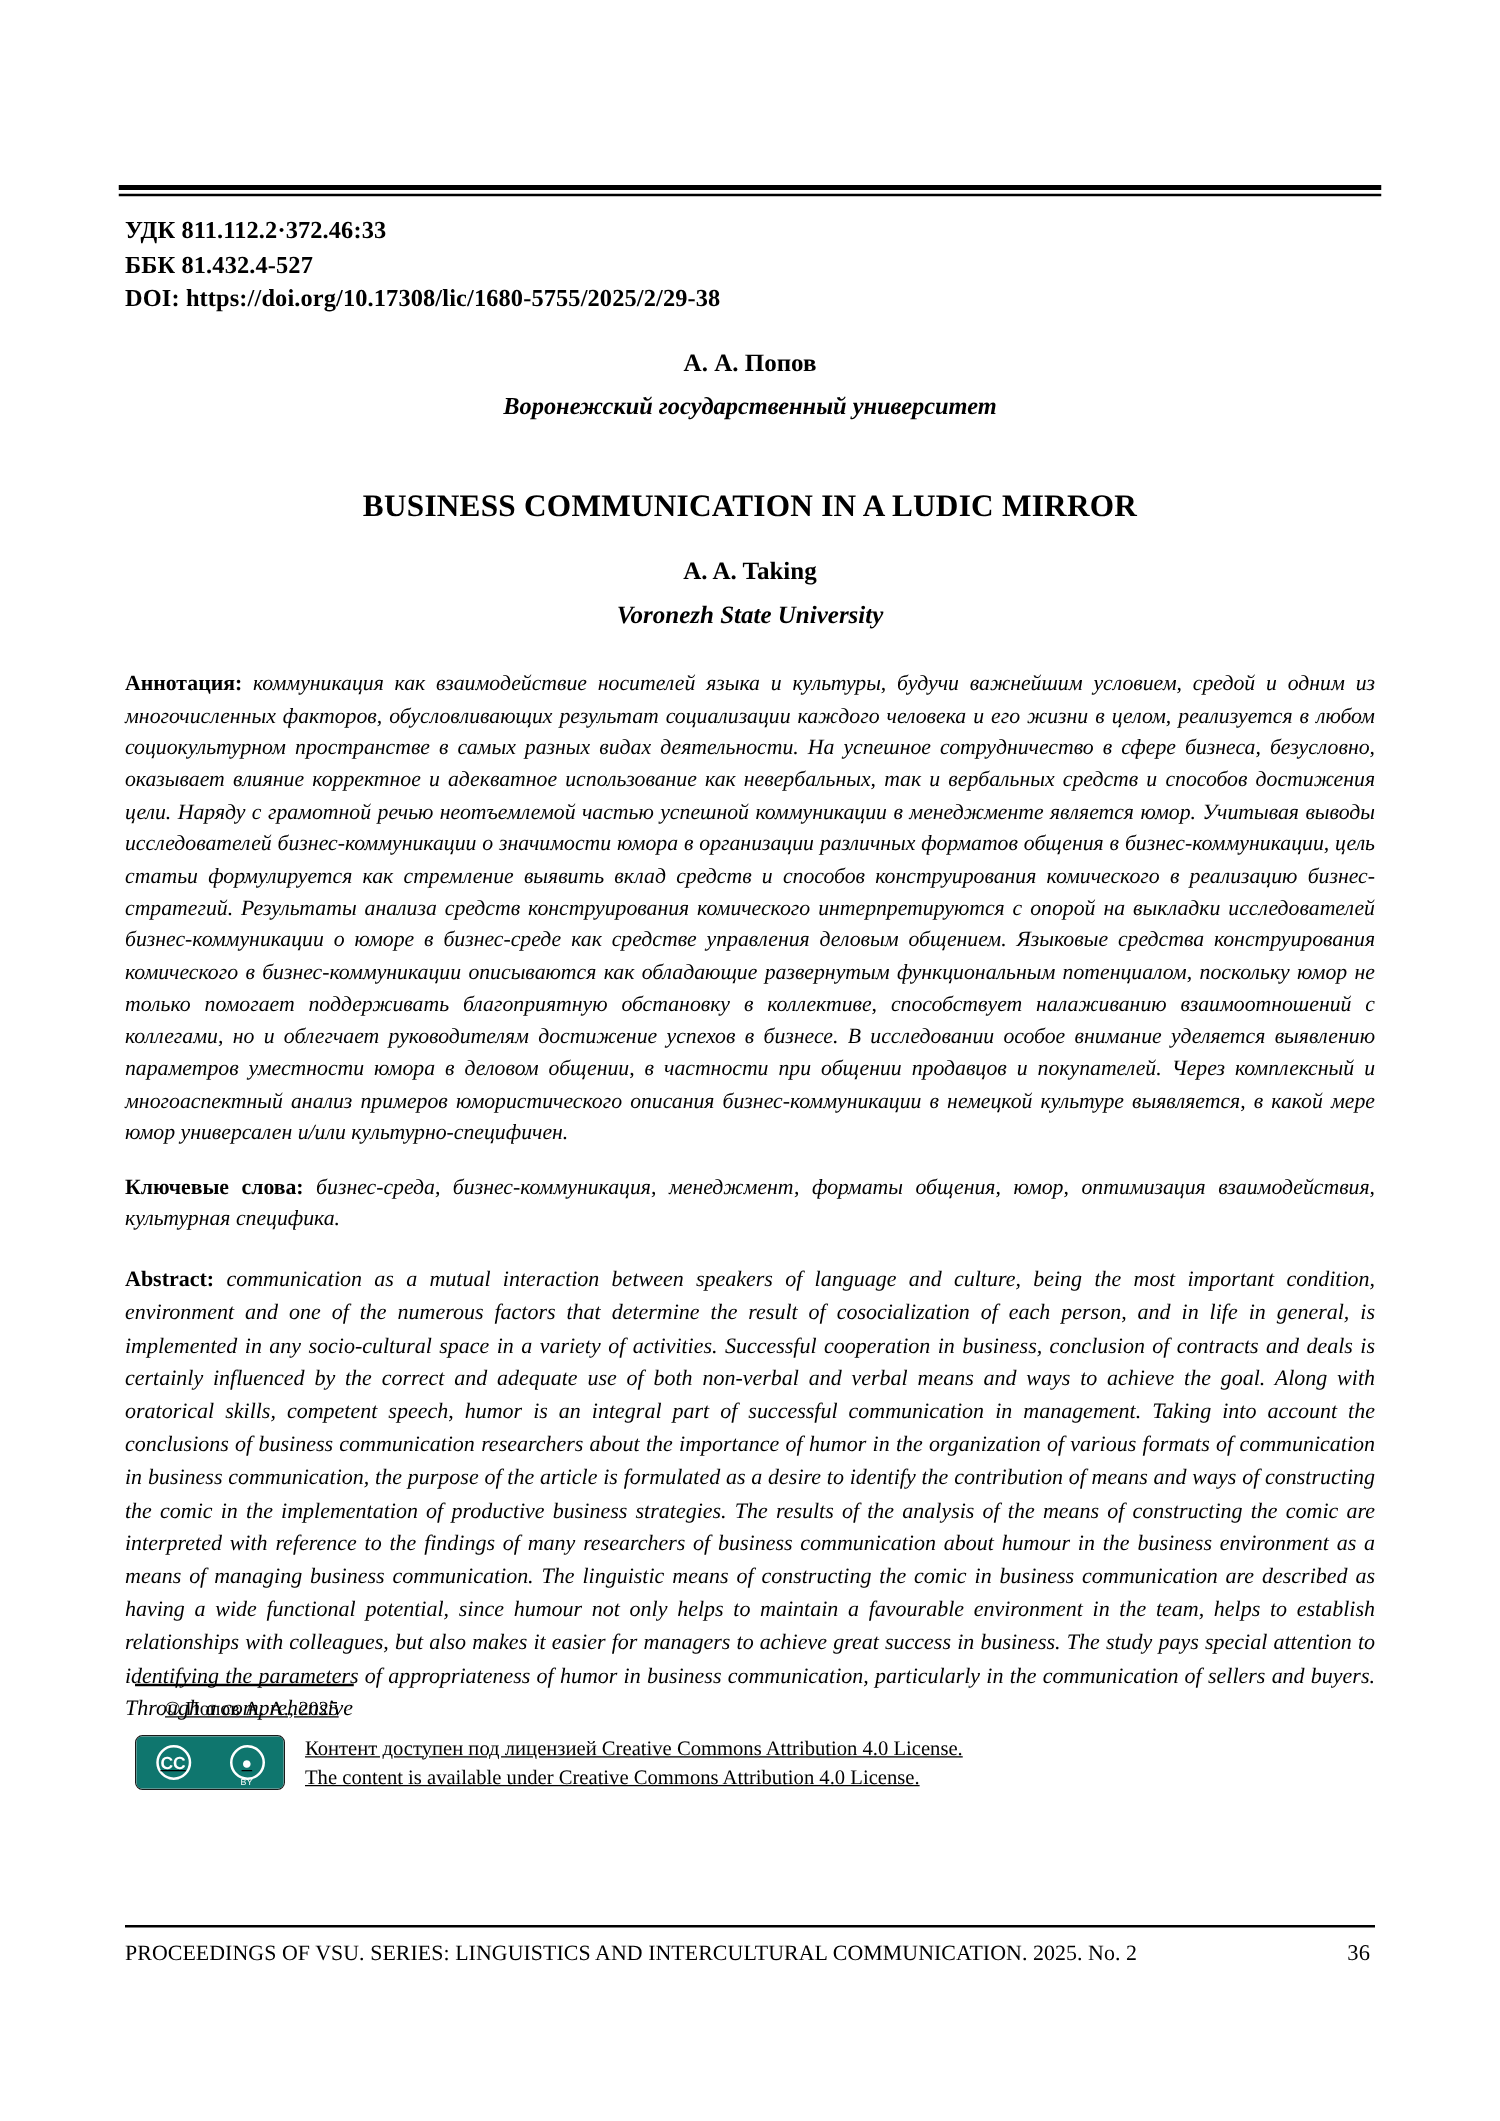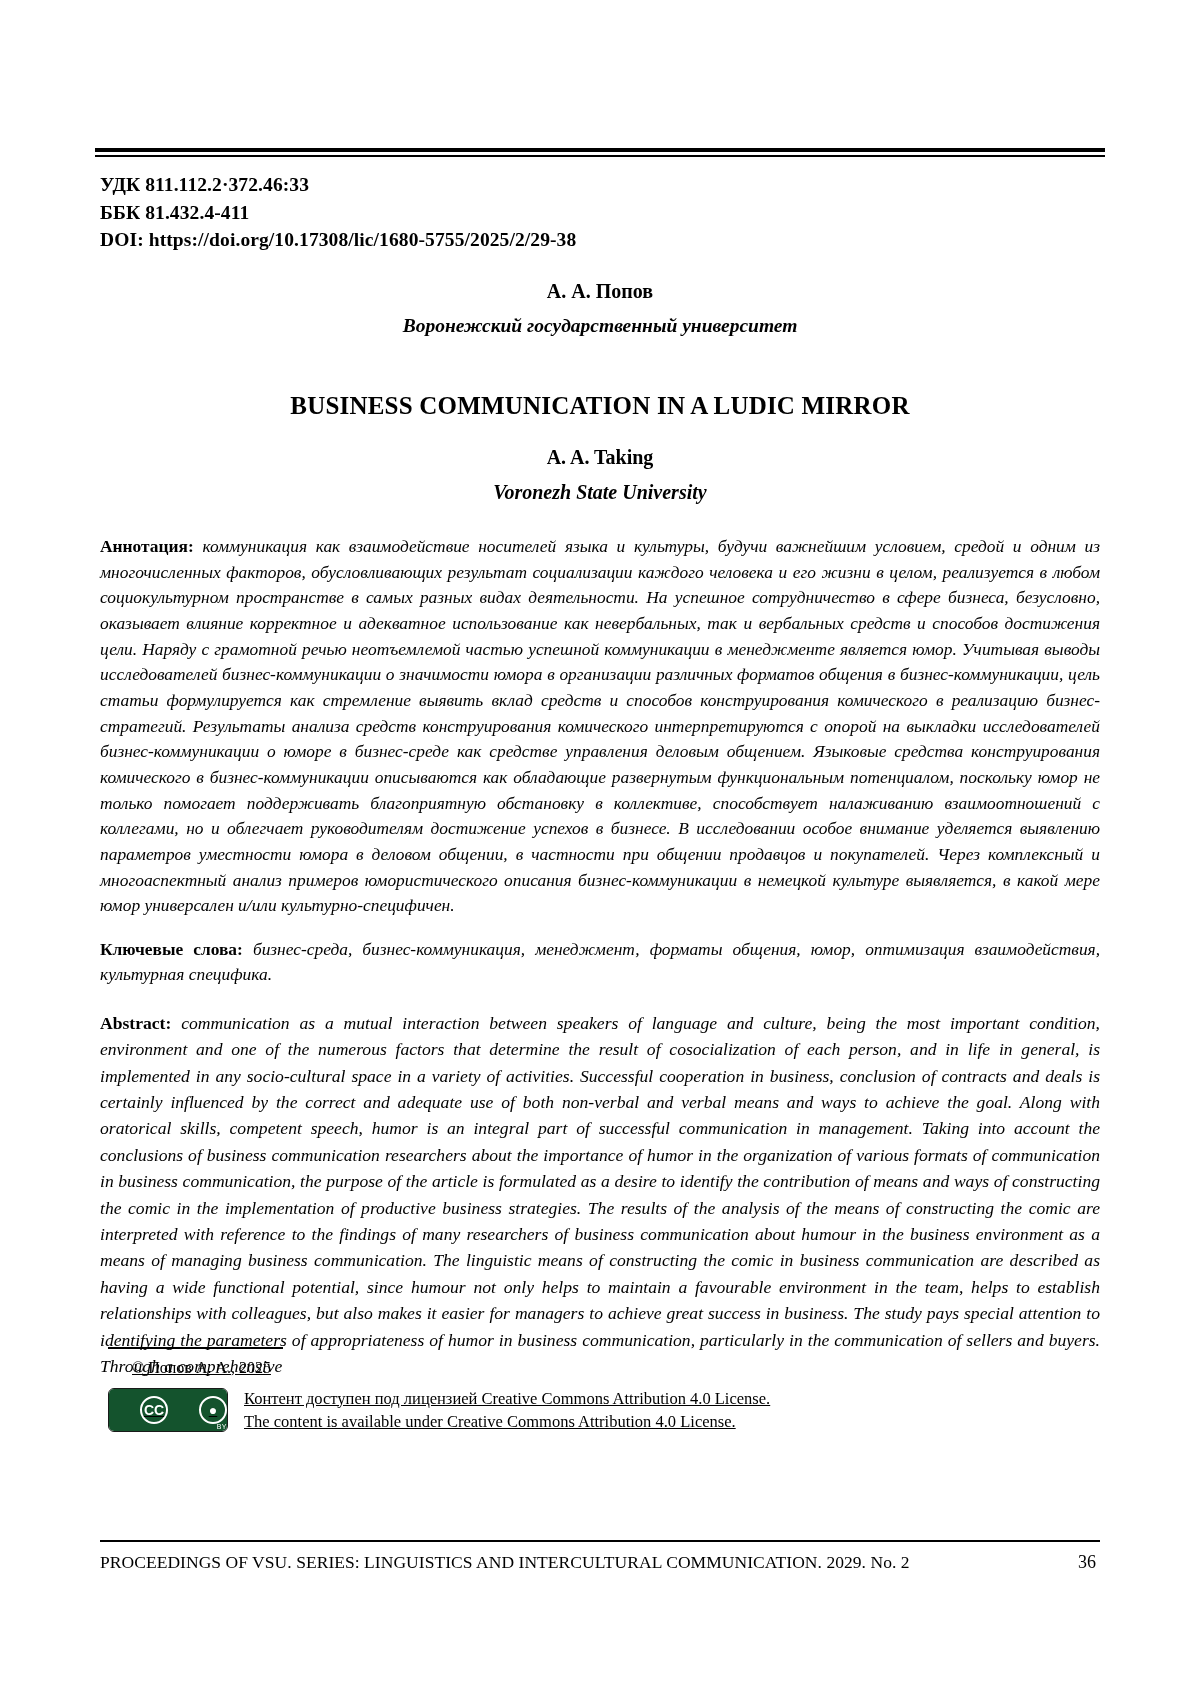--- a/index.html
+++ b/index.html
@@ -161,24 +161,24 @@
     display: flex;
     margin-left: 8px;
     border: 1px solid #1a1a1a;
     border-radius: 6px;
     overflow: hidden;
     background: #fff;
     flex: 0 0 auto;
   }
   .cc-half {
     width: 50%;
-    background: #14532d;
+    background: #0f766e;
     display: flex;
     align-items: center;
-    justify-content: flex-end;
+    justify-content: center;
     position: relative;
   }
   .cc-circle {
     width: 28px;
     height: 28px;
     border-radius: 50%;
     border: 2.5px solid #ffffff;
     display: flex;
     align-items: center;
     justify-content: center;
@@ -232,21 +232,21 @@
 <div class="page">
 
   <div class="top-rules">
     <div class="rule-thick"></div>
     <div class="rule-gap"></div>
     <div class="rule-thin"></div>
   </div>
 
   <div class="codes">
     <div>УДК 811.112.2·372.46:33</div>
-    <div>ББК 81.432.4-411</div>
+    <div>ББК 81.432.4-527</div>
     <div>
       <span class="doi-label">DOI:</span>
       <span class="doi-url">https://doi.org/10.17308/lic/1680-5755/2025/2/29-38</span>
     </div>
   </div>
 
   <div class="author-ru">А. А. Попов</div>
   <div class="affil-ru">Воронежский государственный университет</div>
 
   <h2 class="title-en">BUSINESS COMMUNICATION IN A LUDIC MIRROR</h2>
@@ -281,15 +281,15 @@
     </div>
     <div class="license-text">
       <div>Контент доступен под лицензией Creative Commons Attribution 4.0 License.</div>
       <div>The content is available under Creative Commons Attribution 4.0 License.</div>
     </div>
   </div>
 </div>
 
 <div class="bottom-rule"></div>
 <div class="running-foot">
-  <span>PROCEEDINGS OF VSU. SERIES: LINGUISTICS AND INTERCULTURAL COMMUNICATION. 2029. No. 2</span>
+  <span>PROCEEDINGS OF VSU. SERIES: LINGUISTICS AND INTERCULTURAL COMMUNICATION. 2025. No. 2</span>
   <span class="page-num">36</span>
 </div>
 
 </body></html>

